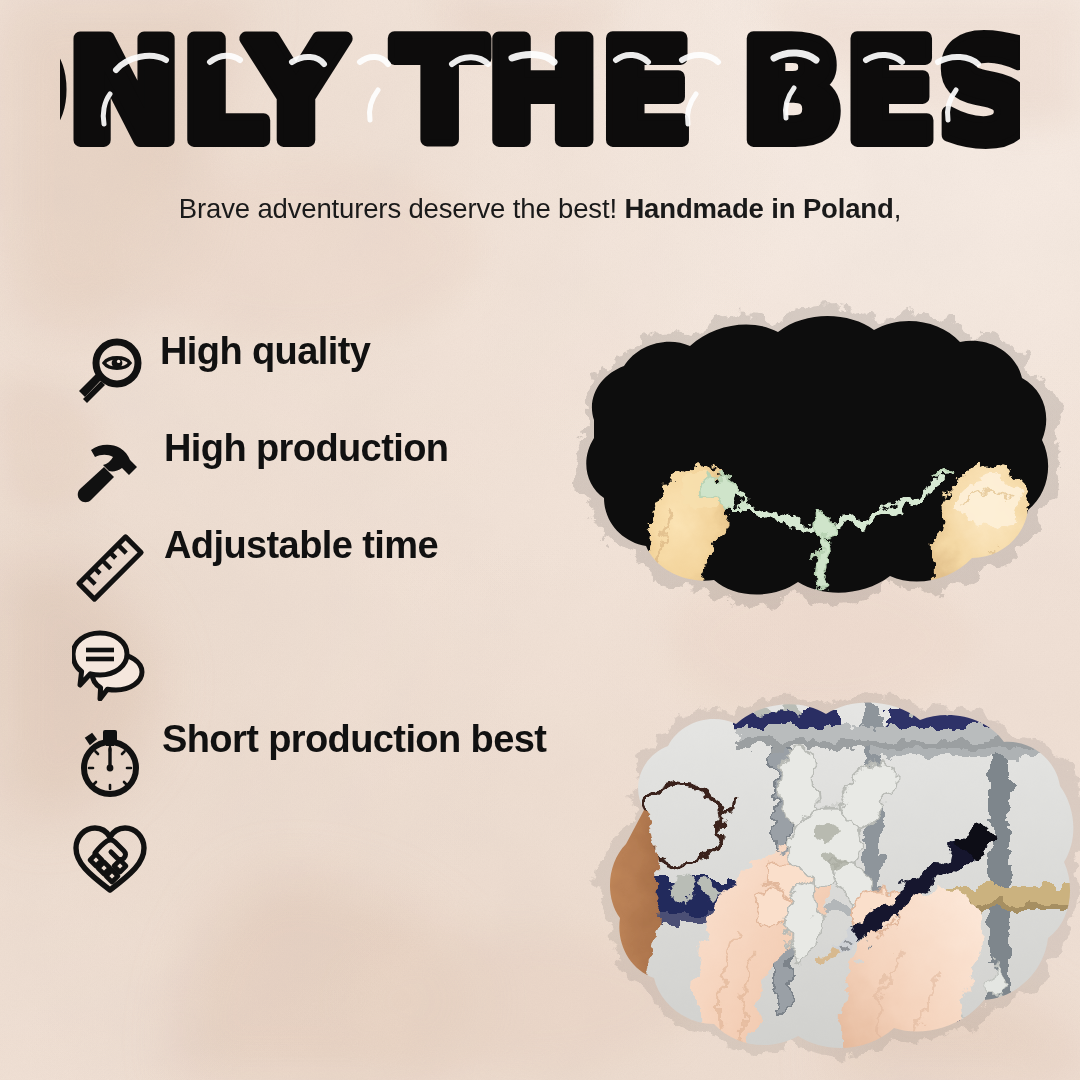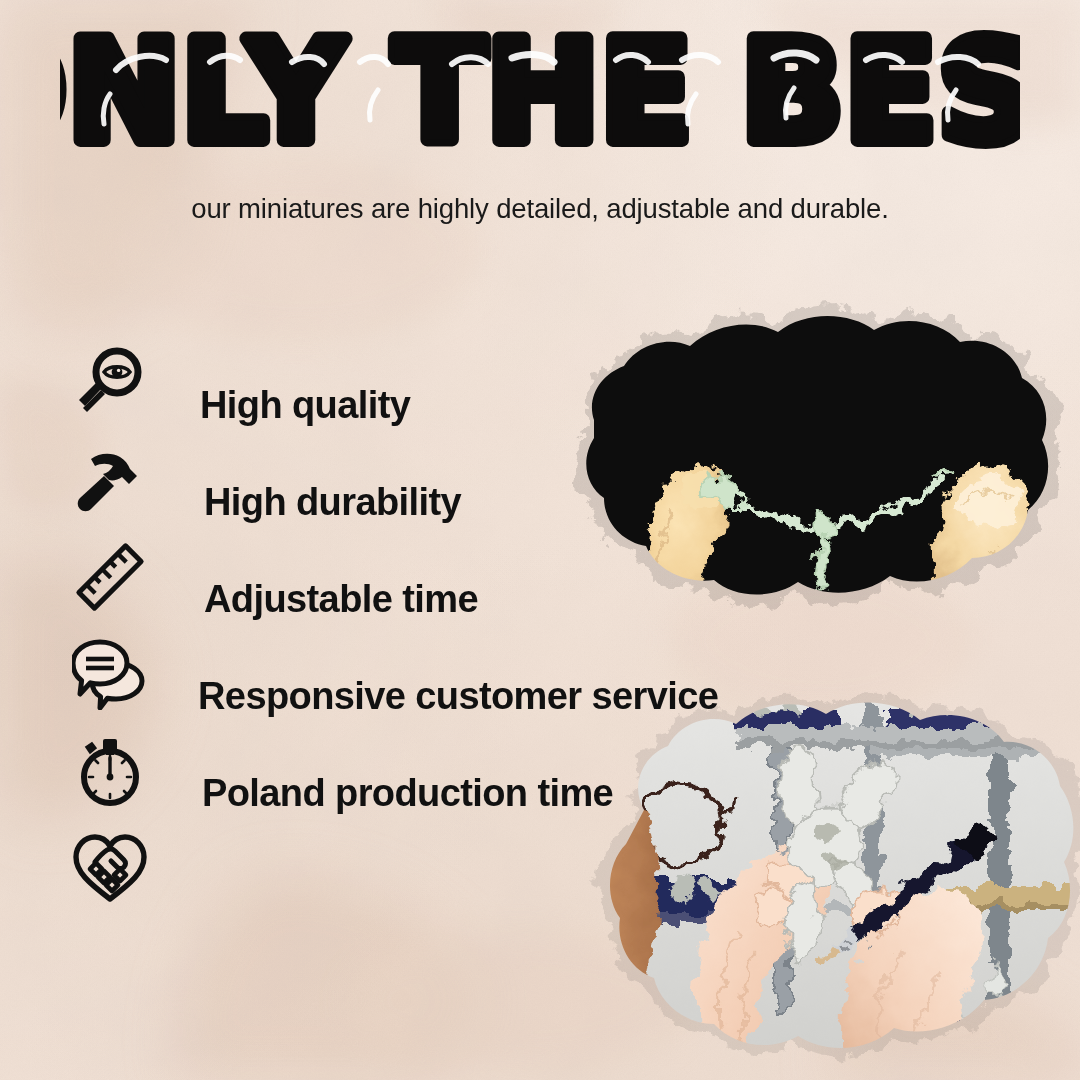--- a/index.html
+++ b/index.html
@@ -75,23 +75,22 @@
 
   
   .features {
     position: absolute;
     top: 330px;
     left: 62px;
     width: 720px;
   }
   .feature {
     display: flex;
-    align-items: flex-end;
+    align-items: flex-start;
     height: 97px;
-    gap: 40px;
   }
   .feature .ficon {
     width: 96px;
     min-width: 96px;
     height: 88px;
     display: flex;
     align-items: center;
     justify-content: center;
   }
   .feature .ficon svg { display: block; }
@@ -204,21 +203,23 @@
         <path d="M714,30 C728,22 746,24 756,32" stroke-width="7"></path>
         <path d="M726,90 C724,78 728,68 734,60" stroke-width="5"></path>
         <path d="M806,32 C818,24 834,26 842,34" stroke-width="6"></path>
         <path d="M878,34 C892,26 910,28 918,36" stroke-width="6"></path>
         <path d="M888,92 C886,80 890,70 896,62" stroke-width="5"></path>
       </g>
     </svg>
   </div>
 
   <div class="subtitle">
-    <div>our miniatures are highly detailed, adjustable and durable.</div>
+    <div>
+      <span>Brave adventurers deserve the best! </span><b>Handmade in Poland</b><span>,</span>
+    </div>
   </div>
 
   <div class="features">
 
     <div class="feature f-quality">
       <span class="ficon">
         <svg width="74" height="74" viewBox="0 0 74 74" xmlns="http://www.w3.org/2000/svg">
           <g fill="none" stroke="#111" stroke-width="7">
             <circle cx="44" cy="26" r="21"></circle>
           </g>
@@ -236,21 +237,21 @@
 
     <div class="feature f-durable">
       <span class="ficon">
         <svg width="74" height="74" viewBox="0 0 74 74" xmlns="http://www.w3.org/2000/svg">
           <g fill="#111">
             <path d="M18,16 C26,10 38,9 47,14 C52,17 55,21 57,26 L64,33 L56,41 L49,34 C45,37 40,38 36,37 L30,31 C34,30 38,27 40,23 C35,20 28,20 22,23 Z"></path>
             <path d="M31,33 L41,43 L18,66 C15,69 10,69 7,66 C4,63 4,58 7,55 Z"></path>
           </g>
         </svg>
       </span>
-      <span class="flabel">High durability</span>
+      <span class="flabel">High production</span>
     </div>
 
     <div class="feature f-size">
       <span class="ficon">
         <svg width="74" height="74" viewBox="0 0 74 74" xmlns="http://www.w3.org/2000/svg">
           <g transform="rotate(-45 37 37)">
             <rect x="4" y="26" width="66" height="22" fill="none" stroke="#111" stroke-width="5" stroke-linejoin="round"></rect>
             <g stroke="#111" stroke-width="4.4" stroke-linecap="butt">
               <path d="M15,26 L15,38"></path>
               <path d="M26,26 L26,34"></path>
@@ -272,21 +273,20 @@
           </g>
           <g fill="#f5e7dd" stroke="#111" stroke-width="5" stroke-linejoin="round">
             <path d="M28,4 C43,4 55,13 55,25 C55,37 43,46 28,46 C24.6,46 21.4,45.6 18.4,44.8 L8,56 L9.6,42.6 C4.4,38.6 1,32.3 1,25 C1,13 13,4 28,4 Z"></path>
           </g>
           <g stroke="#111" stroke-width="4.6" stroke-linecap="butt">
             <path d="M14,21 L42,21"></path>
             <path d="M14,30 L42,30"></path>
           </g>
         </svg>
       </span>
-      <span class="flabel">Responsive customer service</span>
     </div>
 
     <div class="feature f-time">
       <span class="ficon">
         <svg width="74" height="74" viewBox="0 0 74 74" xmlns="http://www.w3.org/2000/svg">
           <circle cx="37" cy="43" r="26" fill="none" stroke="#111" stroke-width="6"></circle>
           <rect x="30" y="5" width="14" height="12" rx="2" fill="#111"></rect>
           <rect x="33" y="14" width="8" height="7" fill="#111"></rect>
           <path d="M12,12 L20,8 L24,15 L16,20 Z" fill="#111" transform="rotate(-8 18 14)"></path>
           <g stroke="#111" stroke-width="2.6" stroke-linecap="round">
@@ -296,21 +296,21 @@
               <path d="M16,43 L20,43"></path>
             <path d="M49,29 L51.5,26.5"></path>
               <path d="M51,57 L53.5,59.5"></path>
             <path d="M23,57 L20.5,59.5"></path>
               <path d="M25,29 L22.5,26.5"></path>
           </g>
           <path d="M37,43 L37,24" stroke="#111" stroke-width="3.4" stroke-linecap="round"></path>
           <circle cx="37" cy="43" r="3.4" fill="#111"></circle>
         </svg>
       </span>
-      <span class="flabel">Poland production time</span>
+      <span class="flabel">Short production best</span>
     </div>
 
     <div class="feature f-poland">
       <span class="ficon">
         <svg width="78" height="74" viewBox="0 0 78 74" xmlns="http://www.w3.org/2000/svg">
           <path d="M39,68 C18,52 5,41 5,26 C5,15 13.5,6 24,6 C31,6 36,10 39,15 C42,10 47,6 54,6 C64.5,6 73,15 73,26 C73,41 60,52 39,68 Z" fill="none" stroke="#111" stroke-width="5.4" stroke-linejoin="round"></path>
           <path d="M24,31 C27,27 33,21 36,19 C39,17 42,18 44,20 L53,29 C55,31 55,34 53,36 C51,38 48,38 46,36 L40,30" fill="none" stroke="#111" stroke-width="5" stroke-linecap="round" stroke-linejoin="round"></path>
           <g fill="none" stroke="#111" stroke-width="4.6" stroke-linejoin="round" stroke-linecap="round">
             <path d="M19,38 L25,32 L31,38 L25,44 Z"></path>
             <path d="M27,46 L33,40 L39,46 L33,52 Z"></path>

